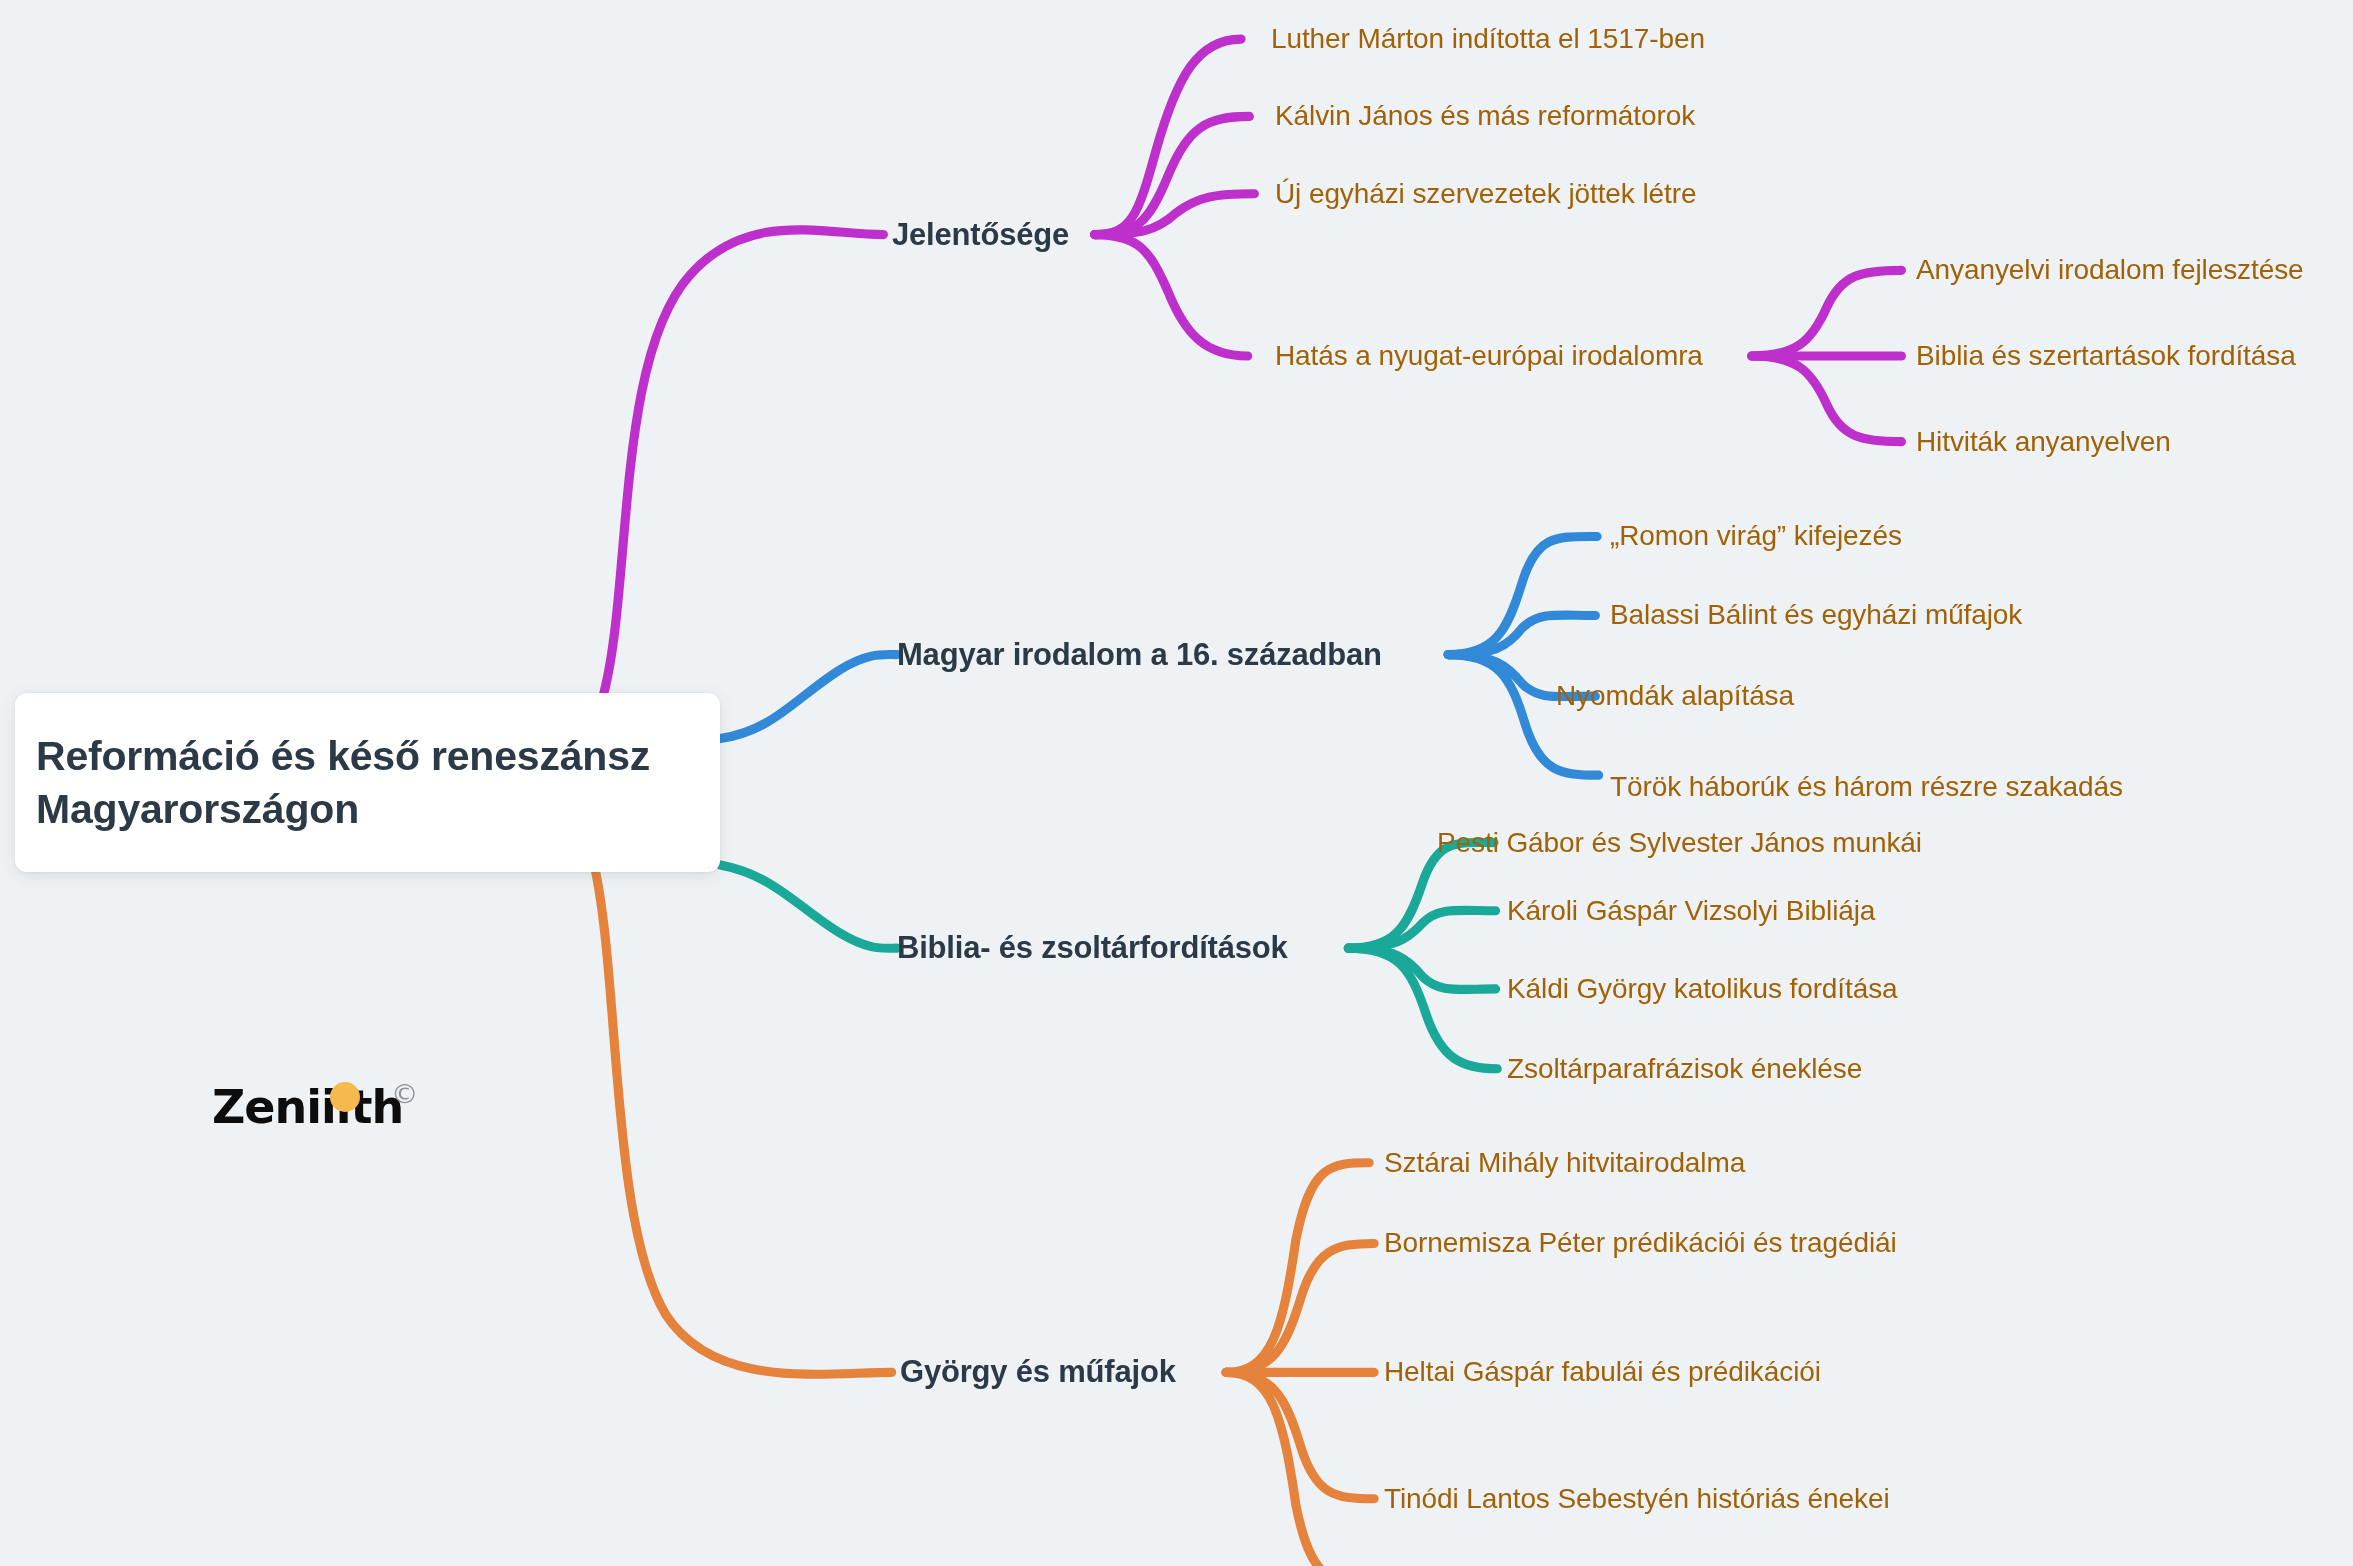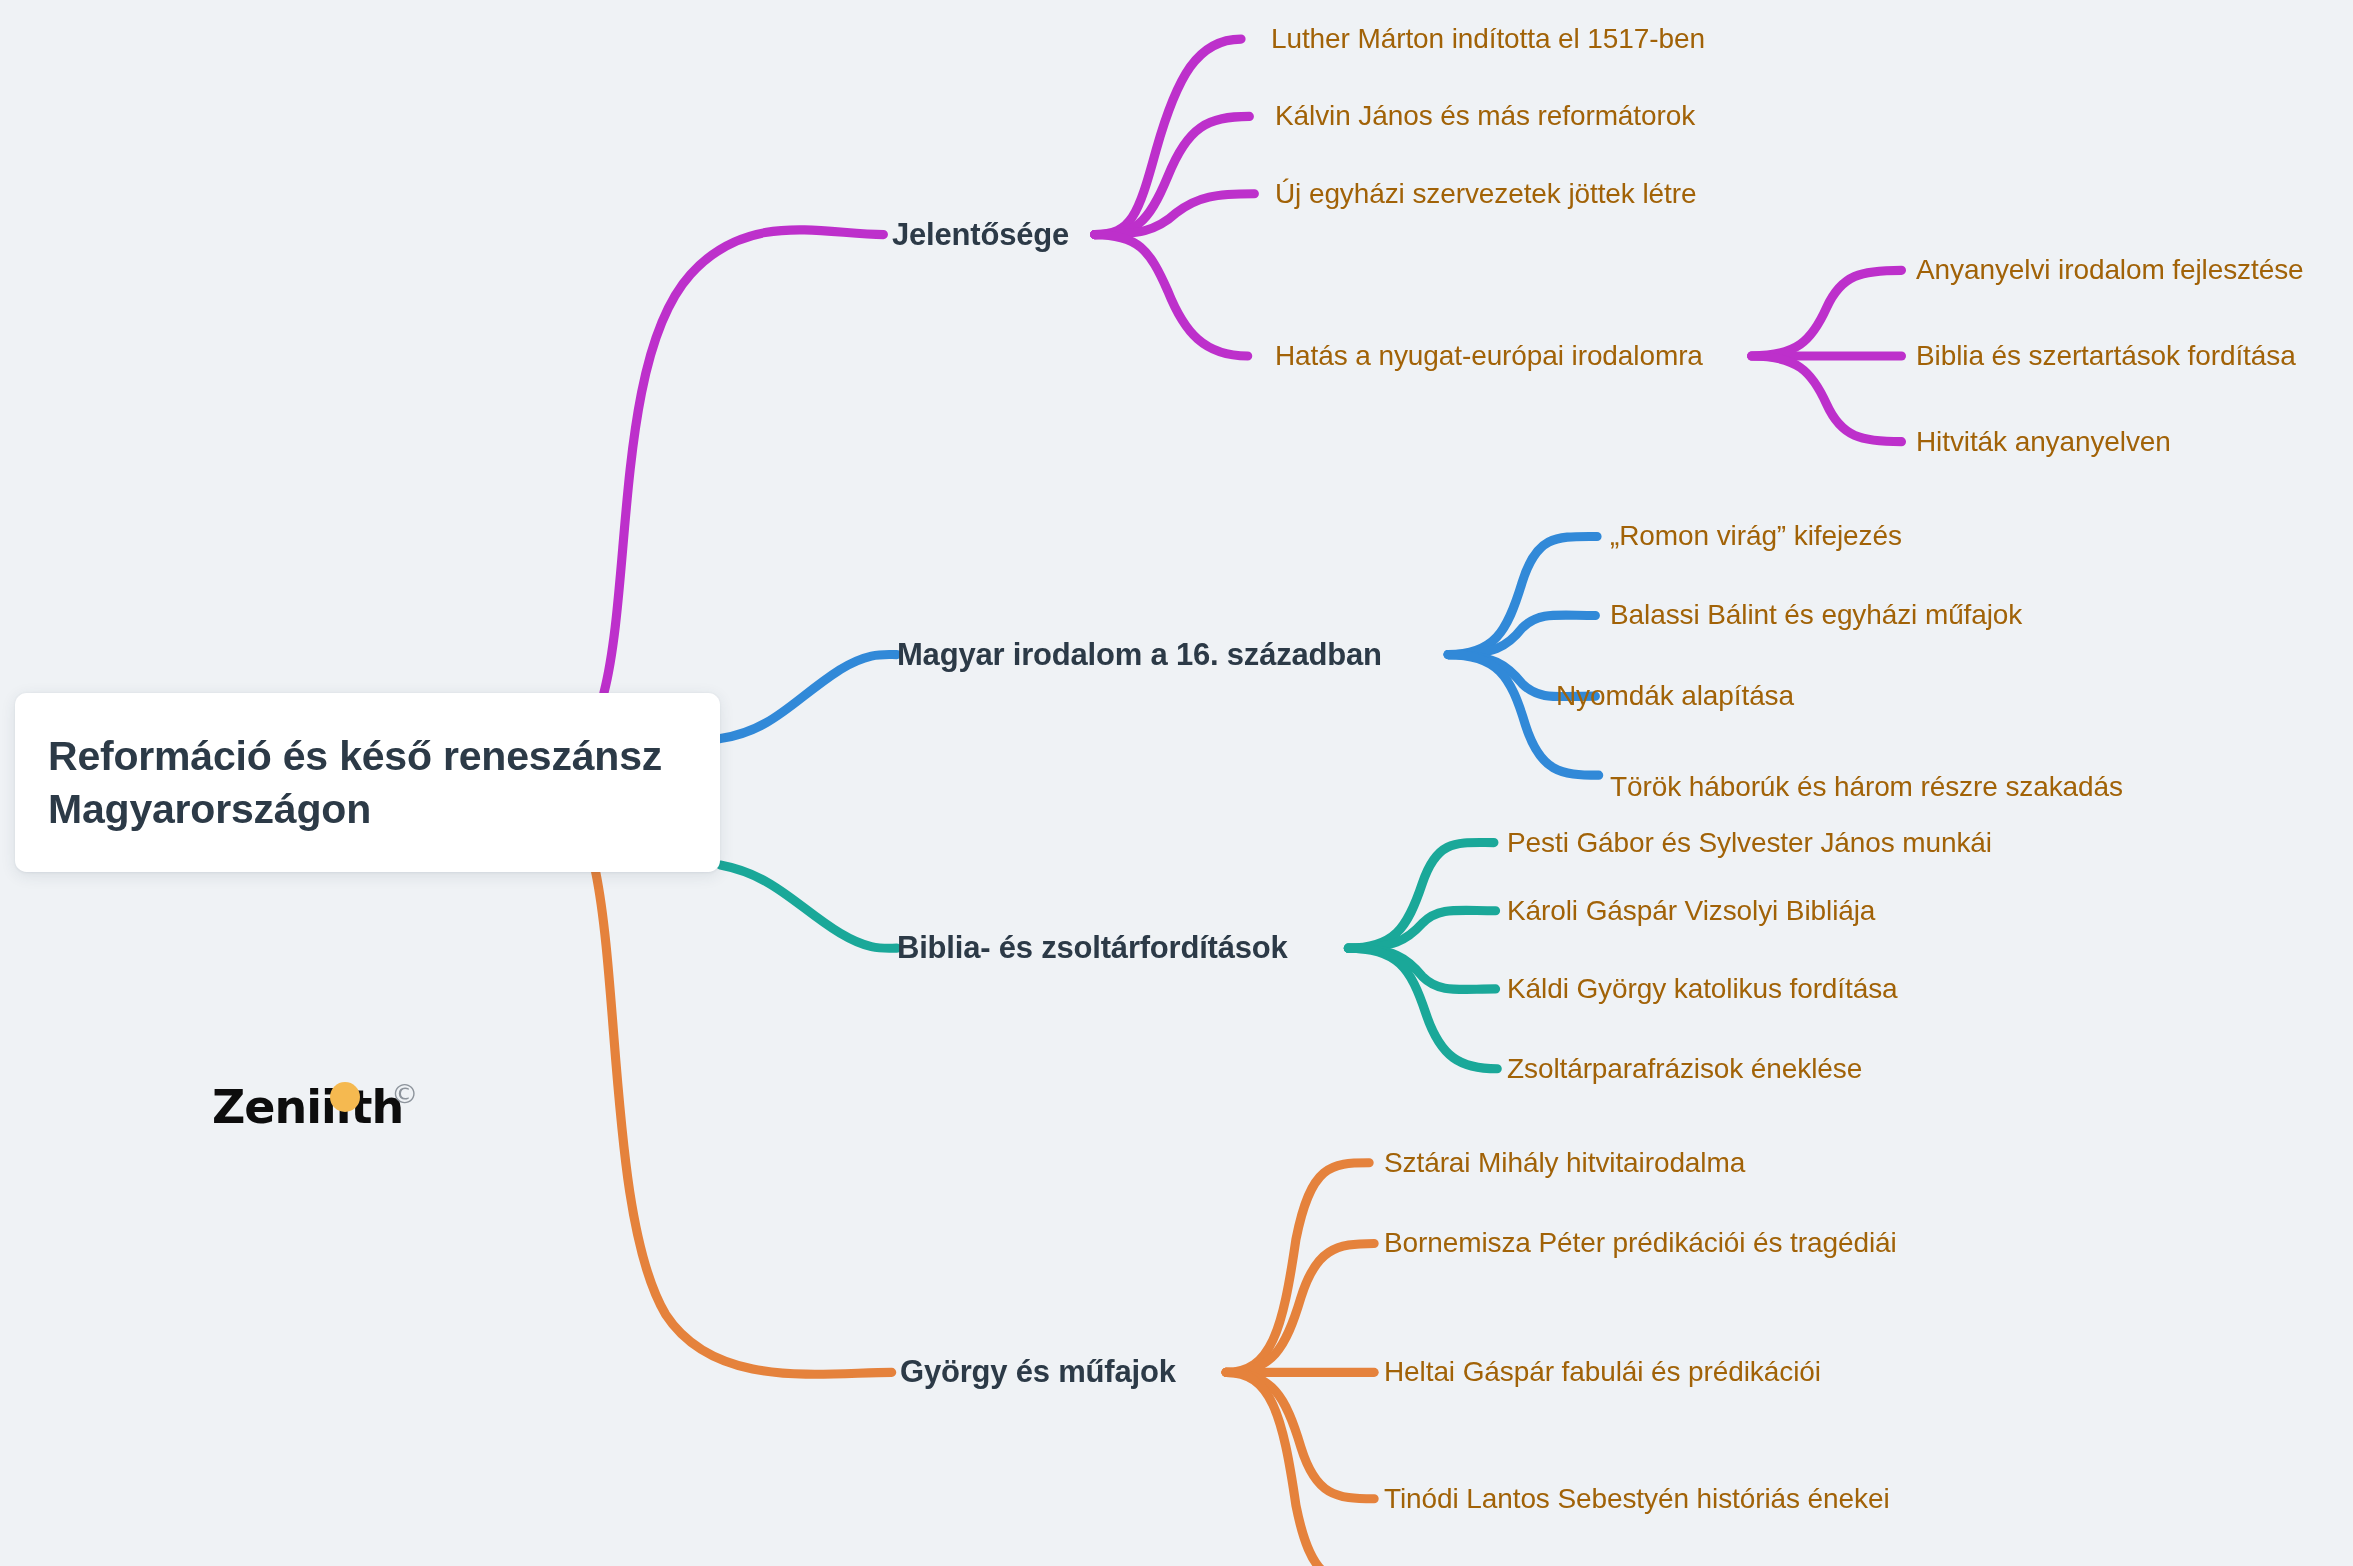--- a/index.html
+++ b/index.html
@@ -30,21 +30,21 @@
   
   .root-card {
     position: absolute;
     left: 15px; top: 693px;
     width: 705px; height: 179px;
     background: #ffffff;
     border-radius: 11.6px;
     box-shadow: 0 3.3px 15px rgba(40,60,80,0.10), 0 0.8px 2.5px rgba(40,60,80,0.07);
     display: flex;
     align-items: center;
-    padding: 0 33px;
+    padding: 0 21px;
     z-index: 5;
   }
   .root-title {
     font-size: 41px;
     font-weight: bold;
     line-height: 1.28;
     color: #2c3a47;
     letter-spacing: -0.2px;
   }
   
@@ -176,21 +176,21 @@
 
   <div class="branch-label" style="left:897px; top:655px;">Magyar irodalom a 16. században</div>
 
   <div class="leaf-label" style="left:1610px; top:536px;text-align:right;">„Romon virág” kifejezés</div>
   <div class="leaf-label" style="left:1610px; top:615px;">Balassi Bálint és egyházi műfajok</div>
   <div class="leaf-label" style="left:1556px; top:696px;">Nyomdák alapítása</div>
   <div class="leaf-label" style="left:1610px; top:775px;margin-top:12px;">Török háborúk és három részre szakadás</div>
 
   <div class="branch-label" style="left:897px; top:948px;">Biblia- és zsoltárfordítások</div>
 
-  <div class="leaf-label" style="left:1507px; top:843px;">Pesti Gábor és Sylvester János munkái</div>
+  <div class="leaf-label" style="left:1437px; top:843px;">Pesti Gábor és Sylvester János munkái</div>
   <div class="leaf-label" style="left:1507px; top:911px;">Károli Gáspár Vizsolyi Bibliája</div>
   <div class="leaf-label" style="left:1507px; top:989px;">Káldi György katolikus fordítása</div>
   <div class="leaf-label" style="left:1507px; top:1069px;">Zsoltárparafrázisok éneklése</div>
 
   <div class="branch-label" style="left:900px; top:1372px;">György és műfajok</div>
 
   <div class="leaf-label" style="left:1384px; top:1163px;">Sztárai Mihály hitvitairodalma</div>
   <div class="leaf-label" style="left:1384px; top:1243px;">Bornemisza Péter prédikációi és tragédiái</div>
   <div class="leaf-label" style="left:1384px; top:1372px;">Heltai Gáspár fabulái és prédikációi</div>
   <div class="leaf-label" style="left:1384px; top:1499px;">Tinódi Lantos Sebestyén históriás énekei</div>

